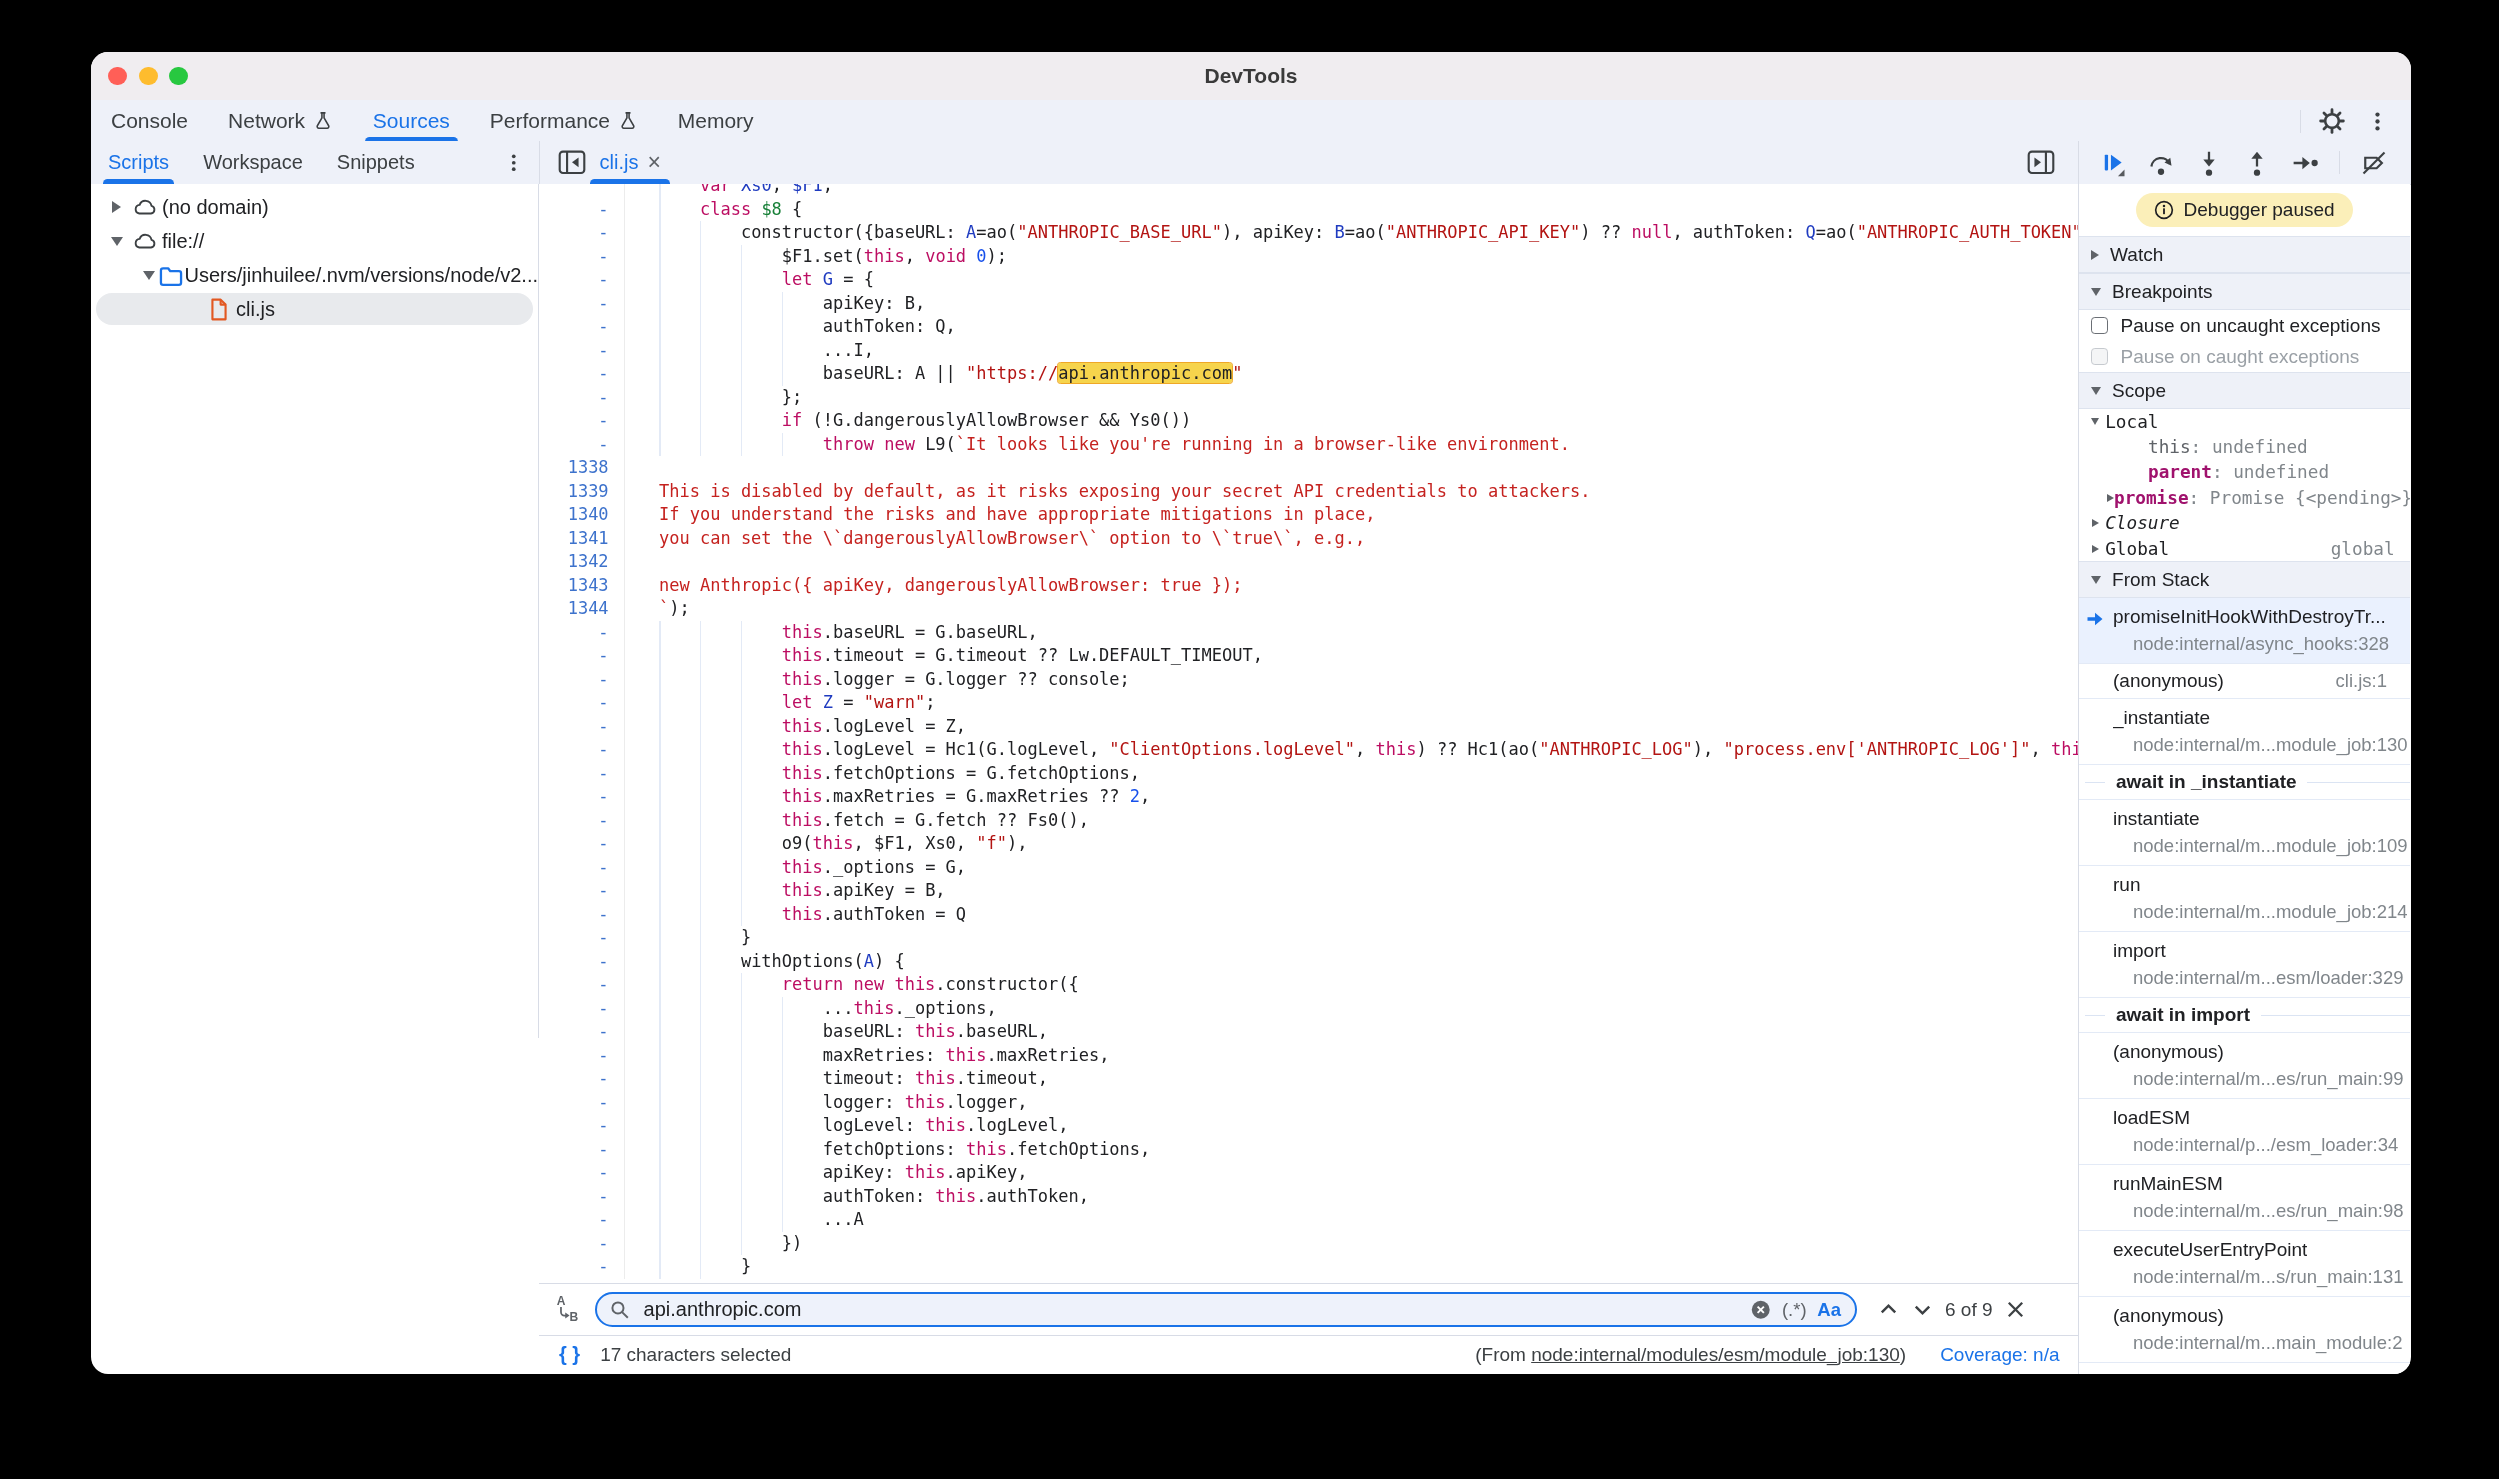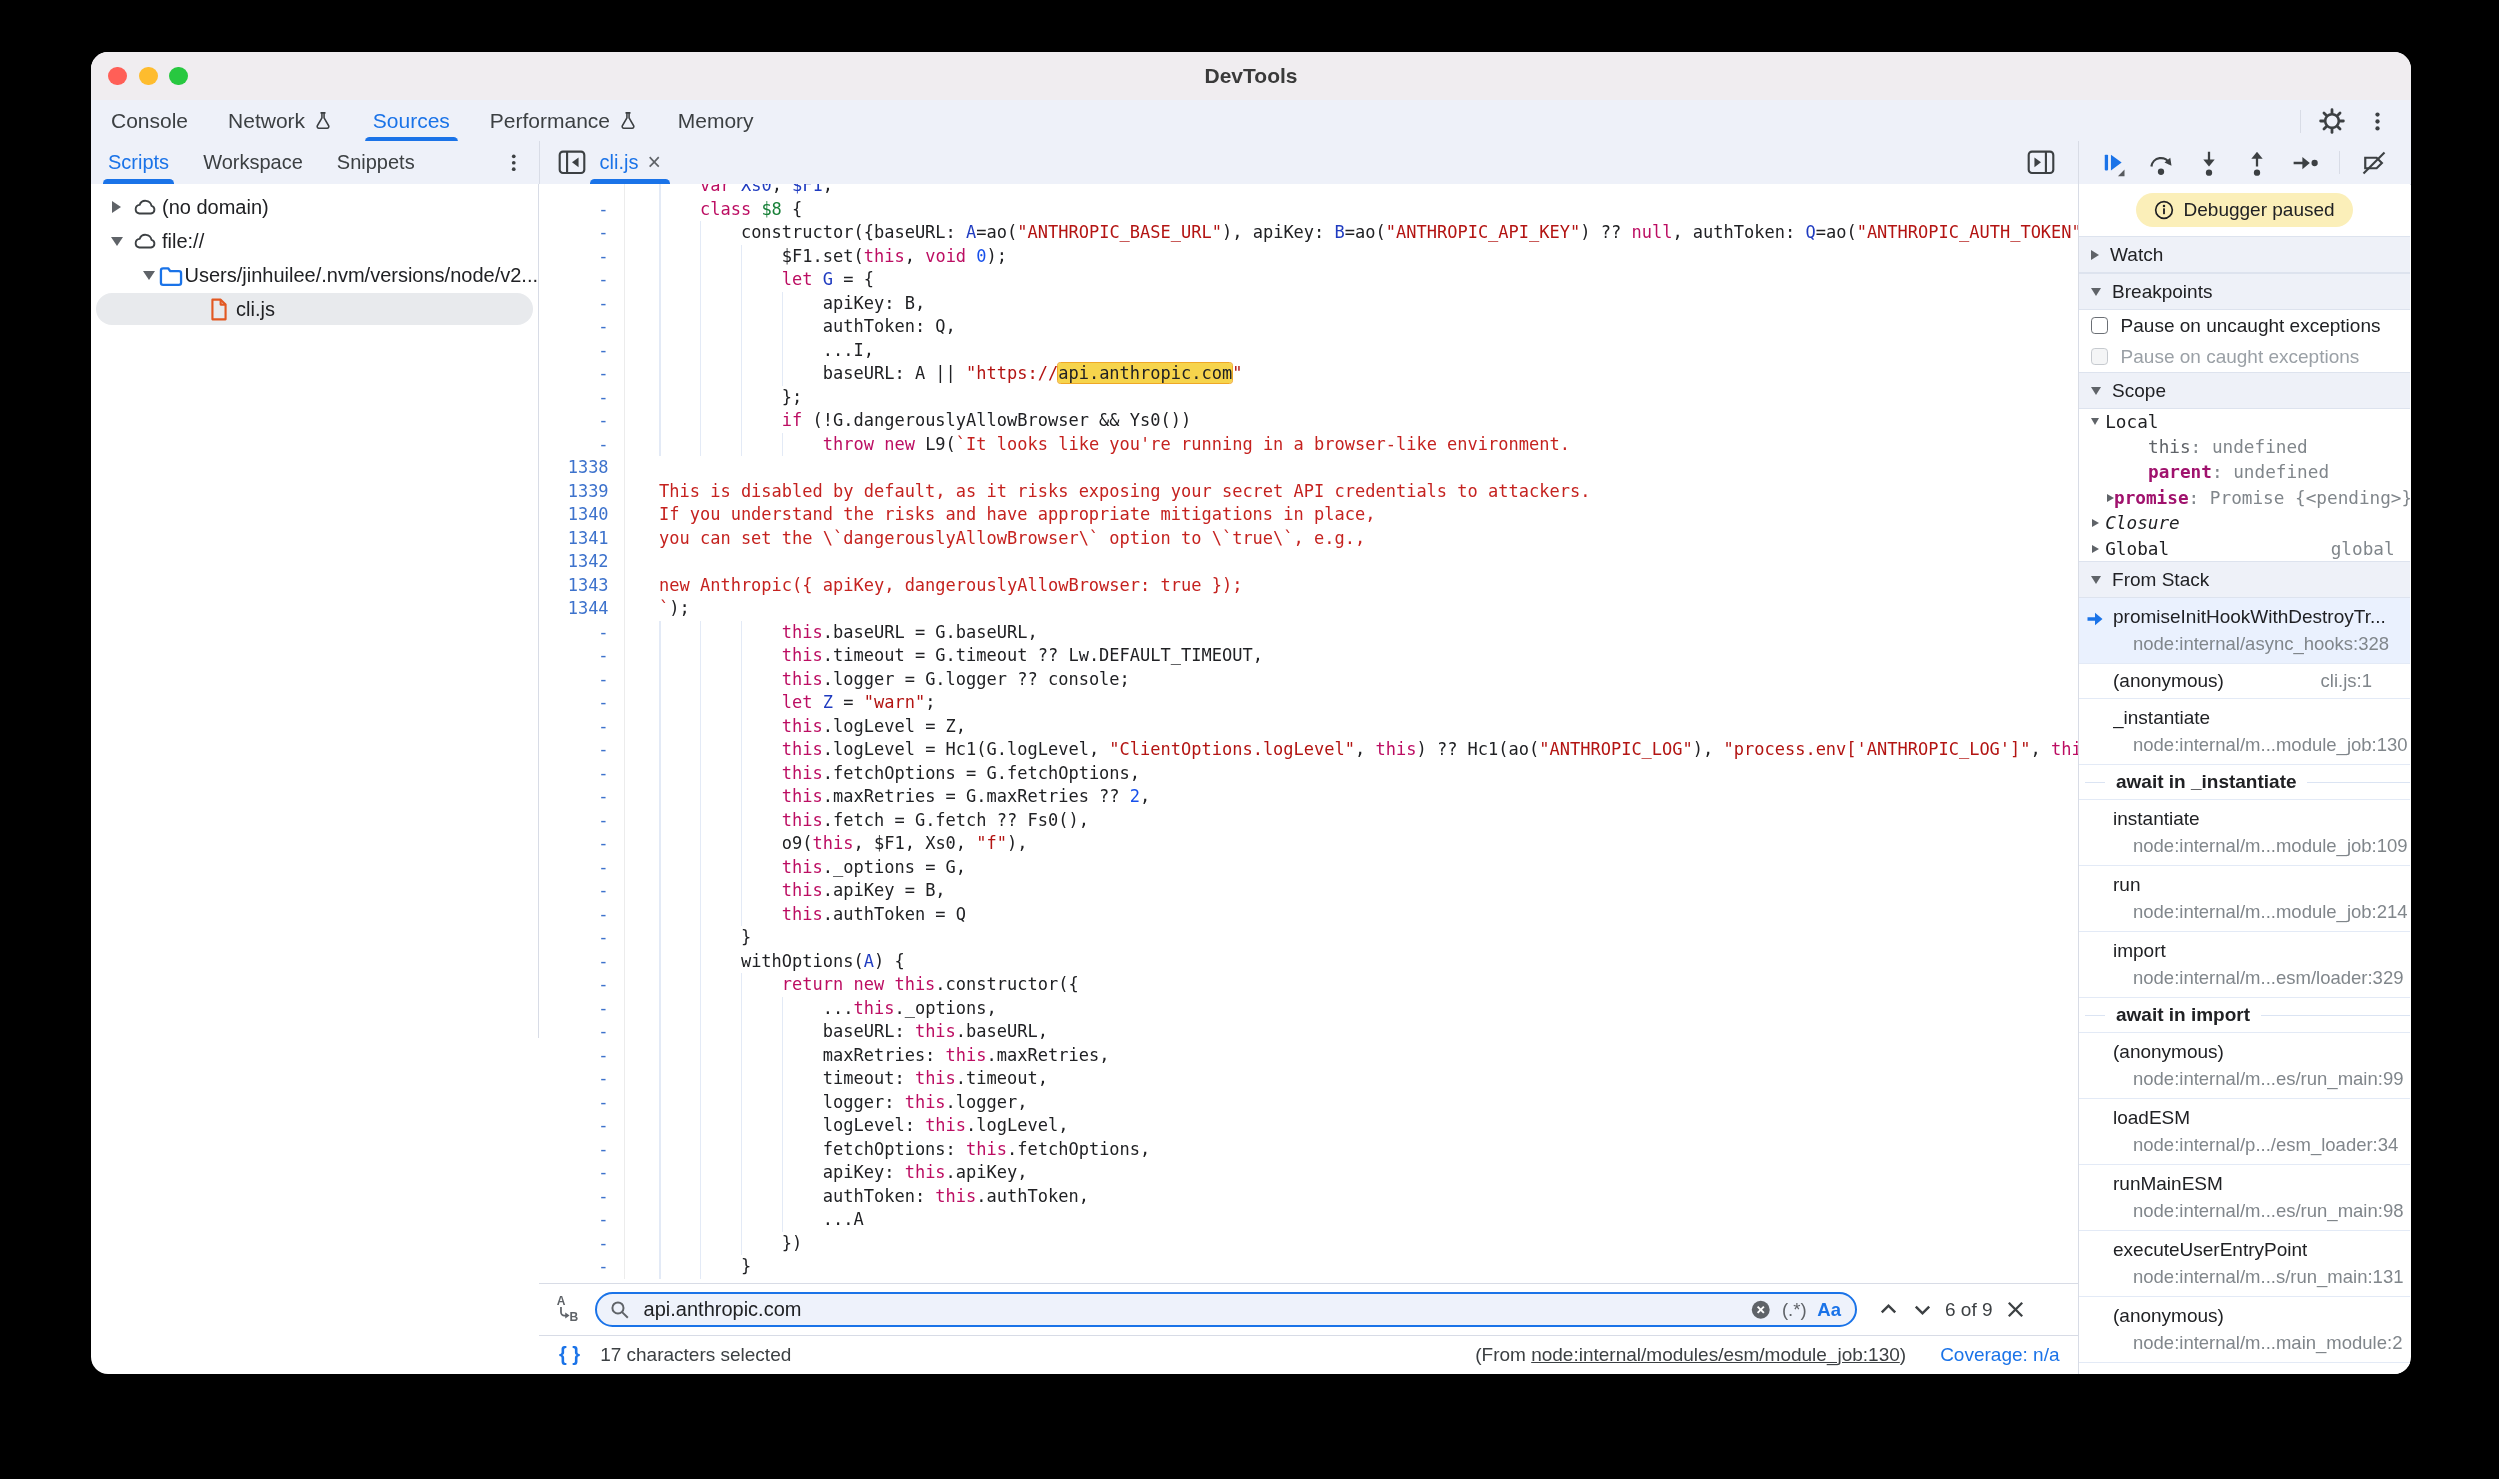--- a/index.html
+++ b/index.html
@@ -88,21 +88,21 @@
   .sc-name-prop{color:#a0126d;font-weight:700;}
   .sc-val{color:#80868b;}
   .sc-right{margin-left:auto;padding-right:15.4px;color:#80868b;}
   .cs-frame{position:relative;border-bottom:0.8px solid #e3eaf6;background:#fff;}
   .cs-frame.two{height:65px;}
   .cs-frame.one{height:34px;display:flex;align-items:center;}
   .cs-frame.sel{background:#eaf1fe;}
   .cs-title{position:absolute;left:34px;top:7.7px;font-size:19px;color:#202124;white-space:nowrap;overflow:hidden;max-width:292px;}
   .cs-loc{position:absolute;left:54px;top:35px;font-size:18.5px;color:#80868b;white-space:nowrap;overflow:hidden;max-width:277px;}
   .cs-frame.one .cs-title{position:static;padding-left:34px;flex:1;}
-  .cs-frame.one .cs-loc-inline{margin-left:auto;padding-right:38px;font-size:18.5px;color:#80868b;}
+  .cs-frame.one .cs-loc-inline{margin-left:auto;padding-right:23px;font-size:18.5px;color:#80868b;}
   .cs-arrow{position:absolute;left:6.2px;top:10.8px;}
   .cs-await{height:34px;display:flex;align-items:center;border-bottom:0.8px solid #e3eaf6;}
   .cs-await .seg{height:1.5px;background:#dbe4f3;}
   .cs-await .seg.l{width:20px;margin-left:6.2px;}
   .cs-await .seg.r{flex:1;margin-right:0;}
   .cs-await .txt{font-size:19px;font-weight:700;color:#202124;padding:0 10.8px;}
   svg{display:block;}
 </style>
 </head>
 <body>

